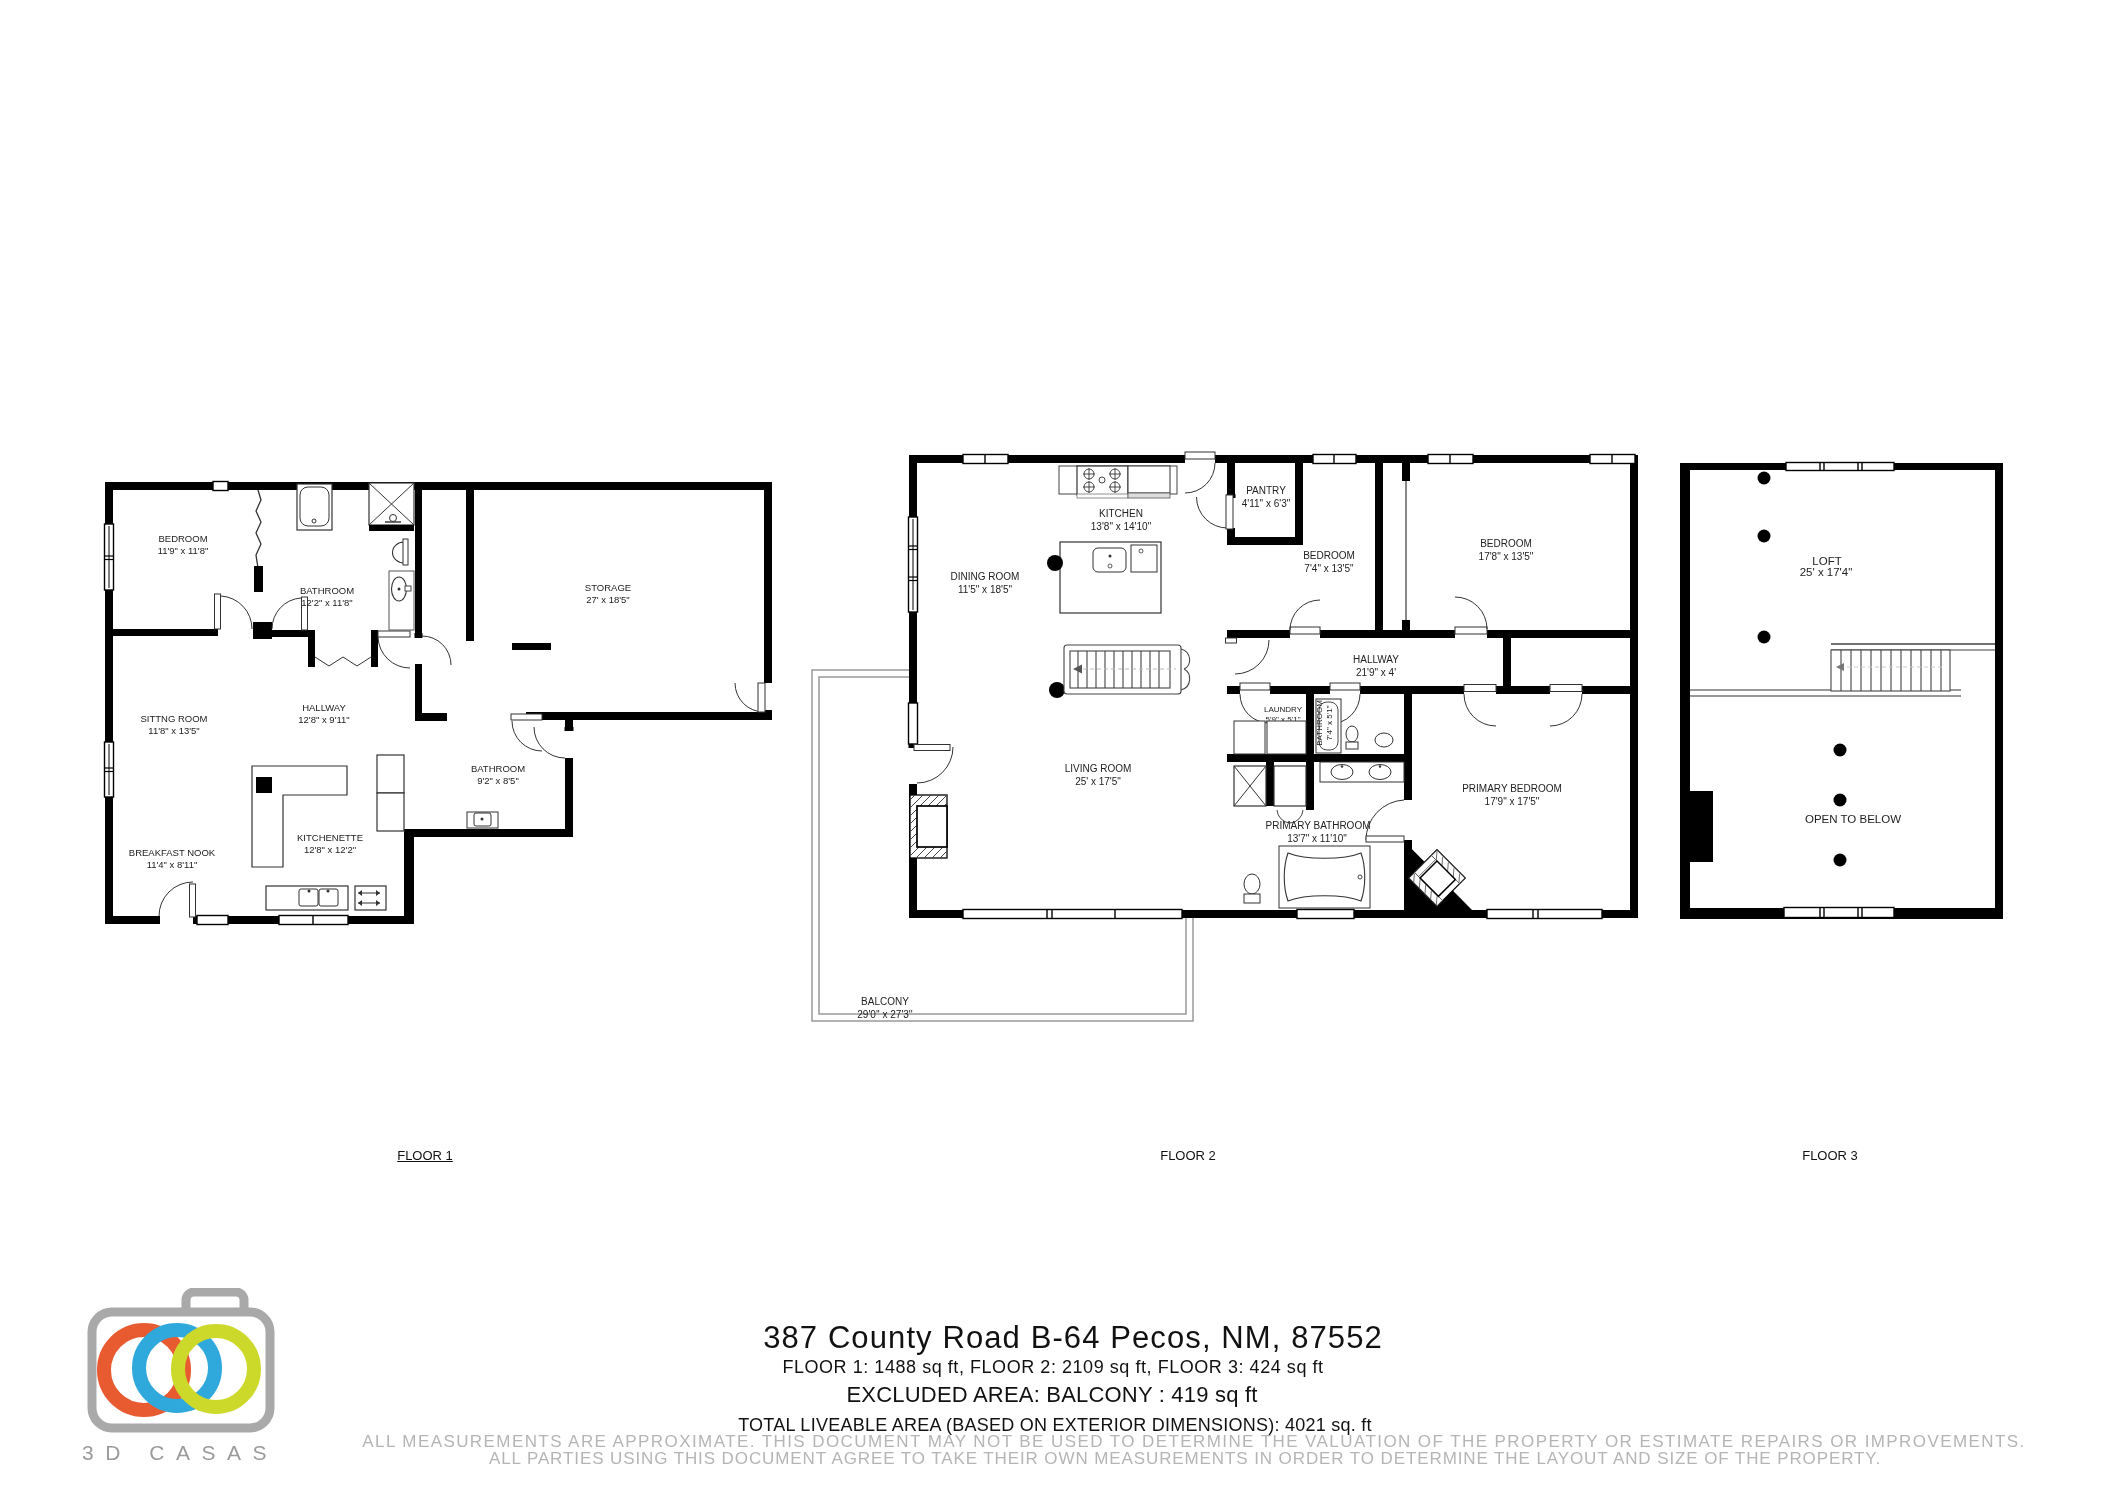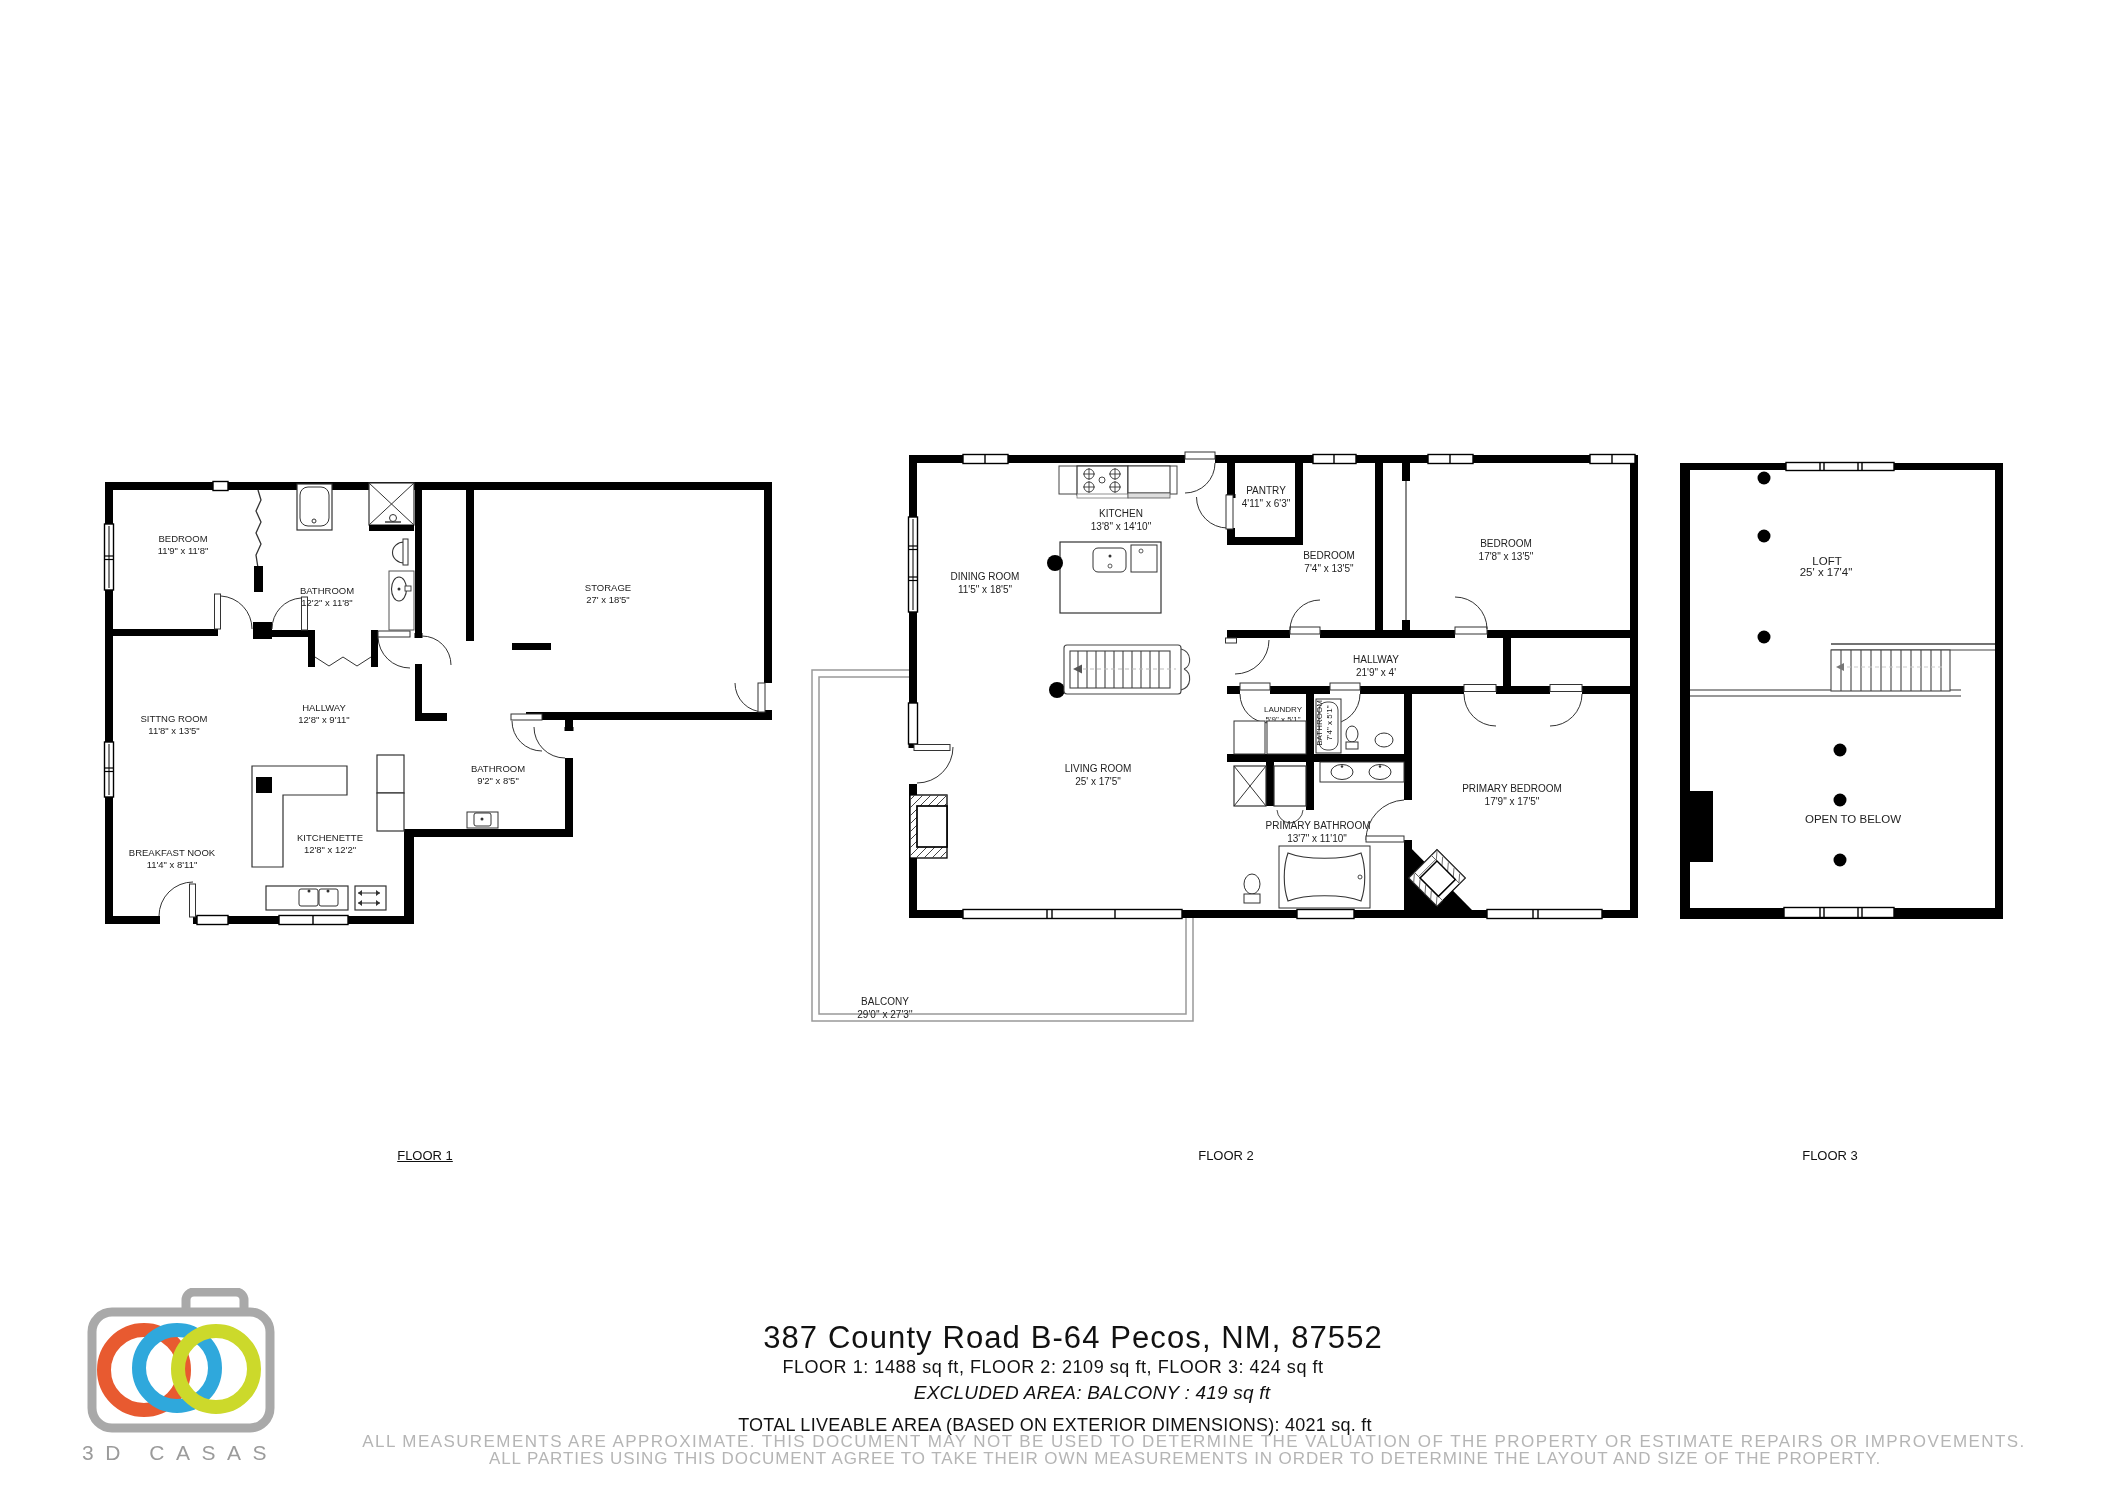--- a/index.html
+++ b/index.html
@@ -461,29 +461,29 @@
 <circle cx="1764" cy="536" r="6.5" fill="#000"></circle>
 <circle cx="1764" cy="637" r="6.5" fill="#000"></circle>
 <circle cx="1840" cy="750" r="6.5" fill="#000"></circle>
 <circle cx="1840" cy="800" r="6.5" fill="#000"></circle>
 <circle cx="1840" cy="860" r="6.5" fill="#000"></circle>
 
 </svg>
 
 <div class="ctext" style="left:425px;top:1148px;font-size:13px;text-decoration:underline;">FLOOR 1</div>
 
-<div class="ctext" style="left:1226px;top:1148px;font-size:13px;">FLOOR 2</div>
+<div class="ctext" style="left:1188px;top:1148px;font-size:13px;">FLOOR 2</div>
 
 <div class="ctext" style="left:1830px;top:1148px;font-size:13px;">FLOOR 3</div>
 
 <div class="ctext" id="title" style="left:1052px;top:1320px;font-size:31px;letter-spacing:1.1px;margin-left:21px;">387 County Road B-64 Pecos, NM, 87552</div>
 
 <div class="ctext" id="l2" style="left:1053px;top:1357px;font-size:18px;letter-spacing:0.55px;">FLOOR 1: 1488 sq ft, FLOOR 2: 2109 sq ft, FLOOR 3: 424 sq ft</div>
 
-<div class="ctext" id="l3" style="left:1092px;top:1382px;font-size:19px;letter-spacing:0.2px;font-style:italic;">EXCLUDED AREA: BALCONY : 419 sq ft</div>
+<div class="ctext" id="l3" style="left:1052px;top:1382px;font-size:22px;letter-spacing:0.2px;">EXCLUDED AREA: BALCONY : 419 sq ft</div>
 
 <div class="ctext" id="l4" style="left:1055px;top:1407px;font-size:18px;letter-spacing:0.25px;margin-top:8px;">TOTAL LIVEABLE AREA (BASED ON EXTERIOR DIMENSIONS): 4021 sq. ft</div>
 
 <div class="ctext" id="g2" style="left:1185px;top:1449px;font-size:17px;letter-spacing:0.9px;color:#b5b5b5;">ALL PARTIES USING THIS DOCUMENT AGREE TO TAKE THEIR OWN MEASUREMENTS IN ORDER TO DETERMINE THE LAYOUT AND SIZE OF THE PROPERTY.</div>
 
 <div class="ctext" id="g1" style="left:1194px;top:1432px;font-size:17px;letter-spacing:1.42px;color:#b5b5b5;">ALL MEASUREMENTS ARE APPROXIMATE. THIS DOCUMENT MAY NOT BE USED TO DETERMINE THE VALUATION OF THE PROPERTY OR ESTIMATE REPAIRS OR IMPROVEMENTS.</div>
 
 <svg class="abs" style="left:80px;top:1288px;" width="200" height="180" viewBox="0 0 200 180">
 
   <rect x="106" y="4" width="58" height="30" rx="8" fill="none" stroke="#a9a9a9" stroke-width="9"></rect>

